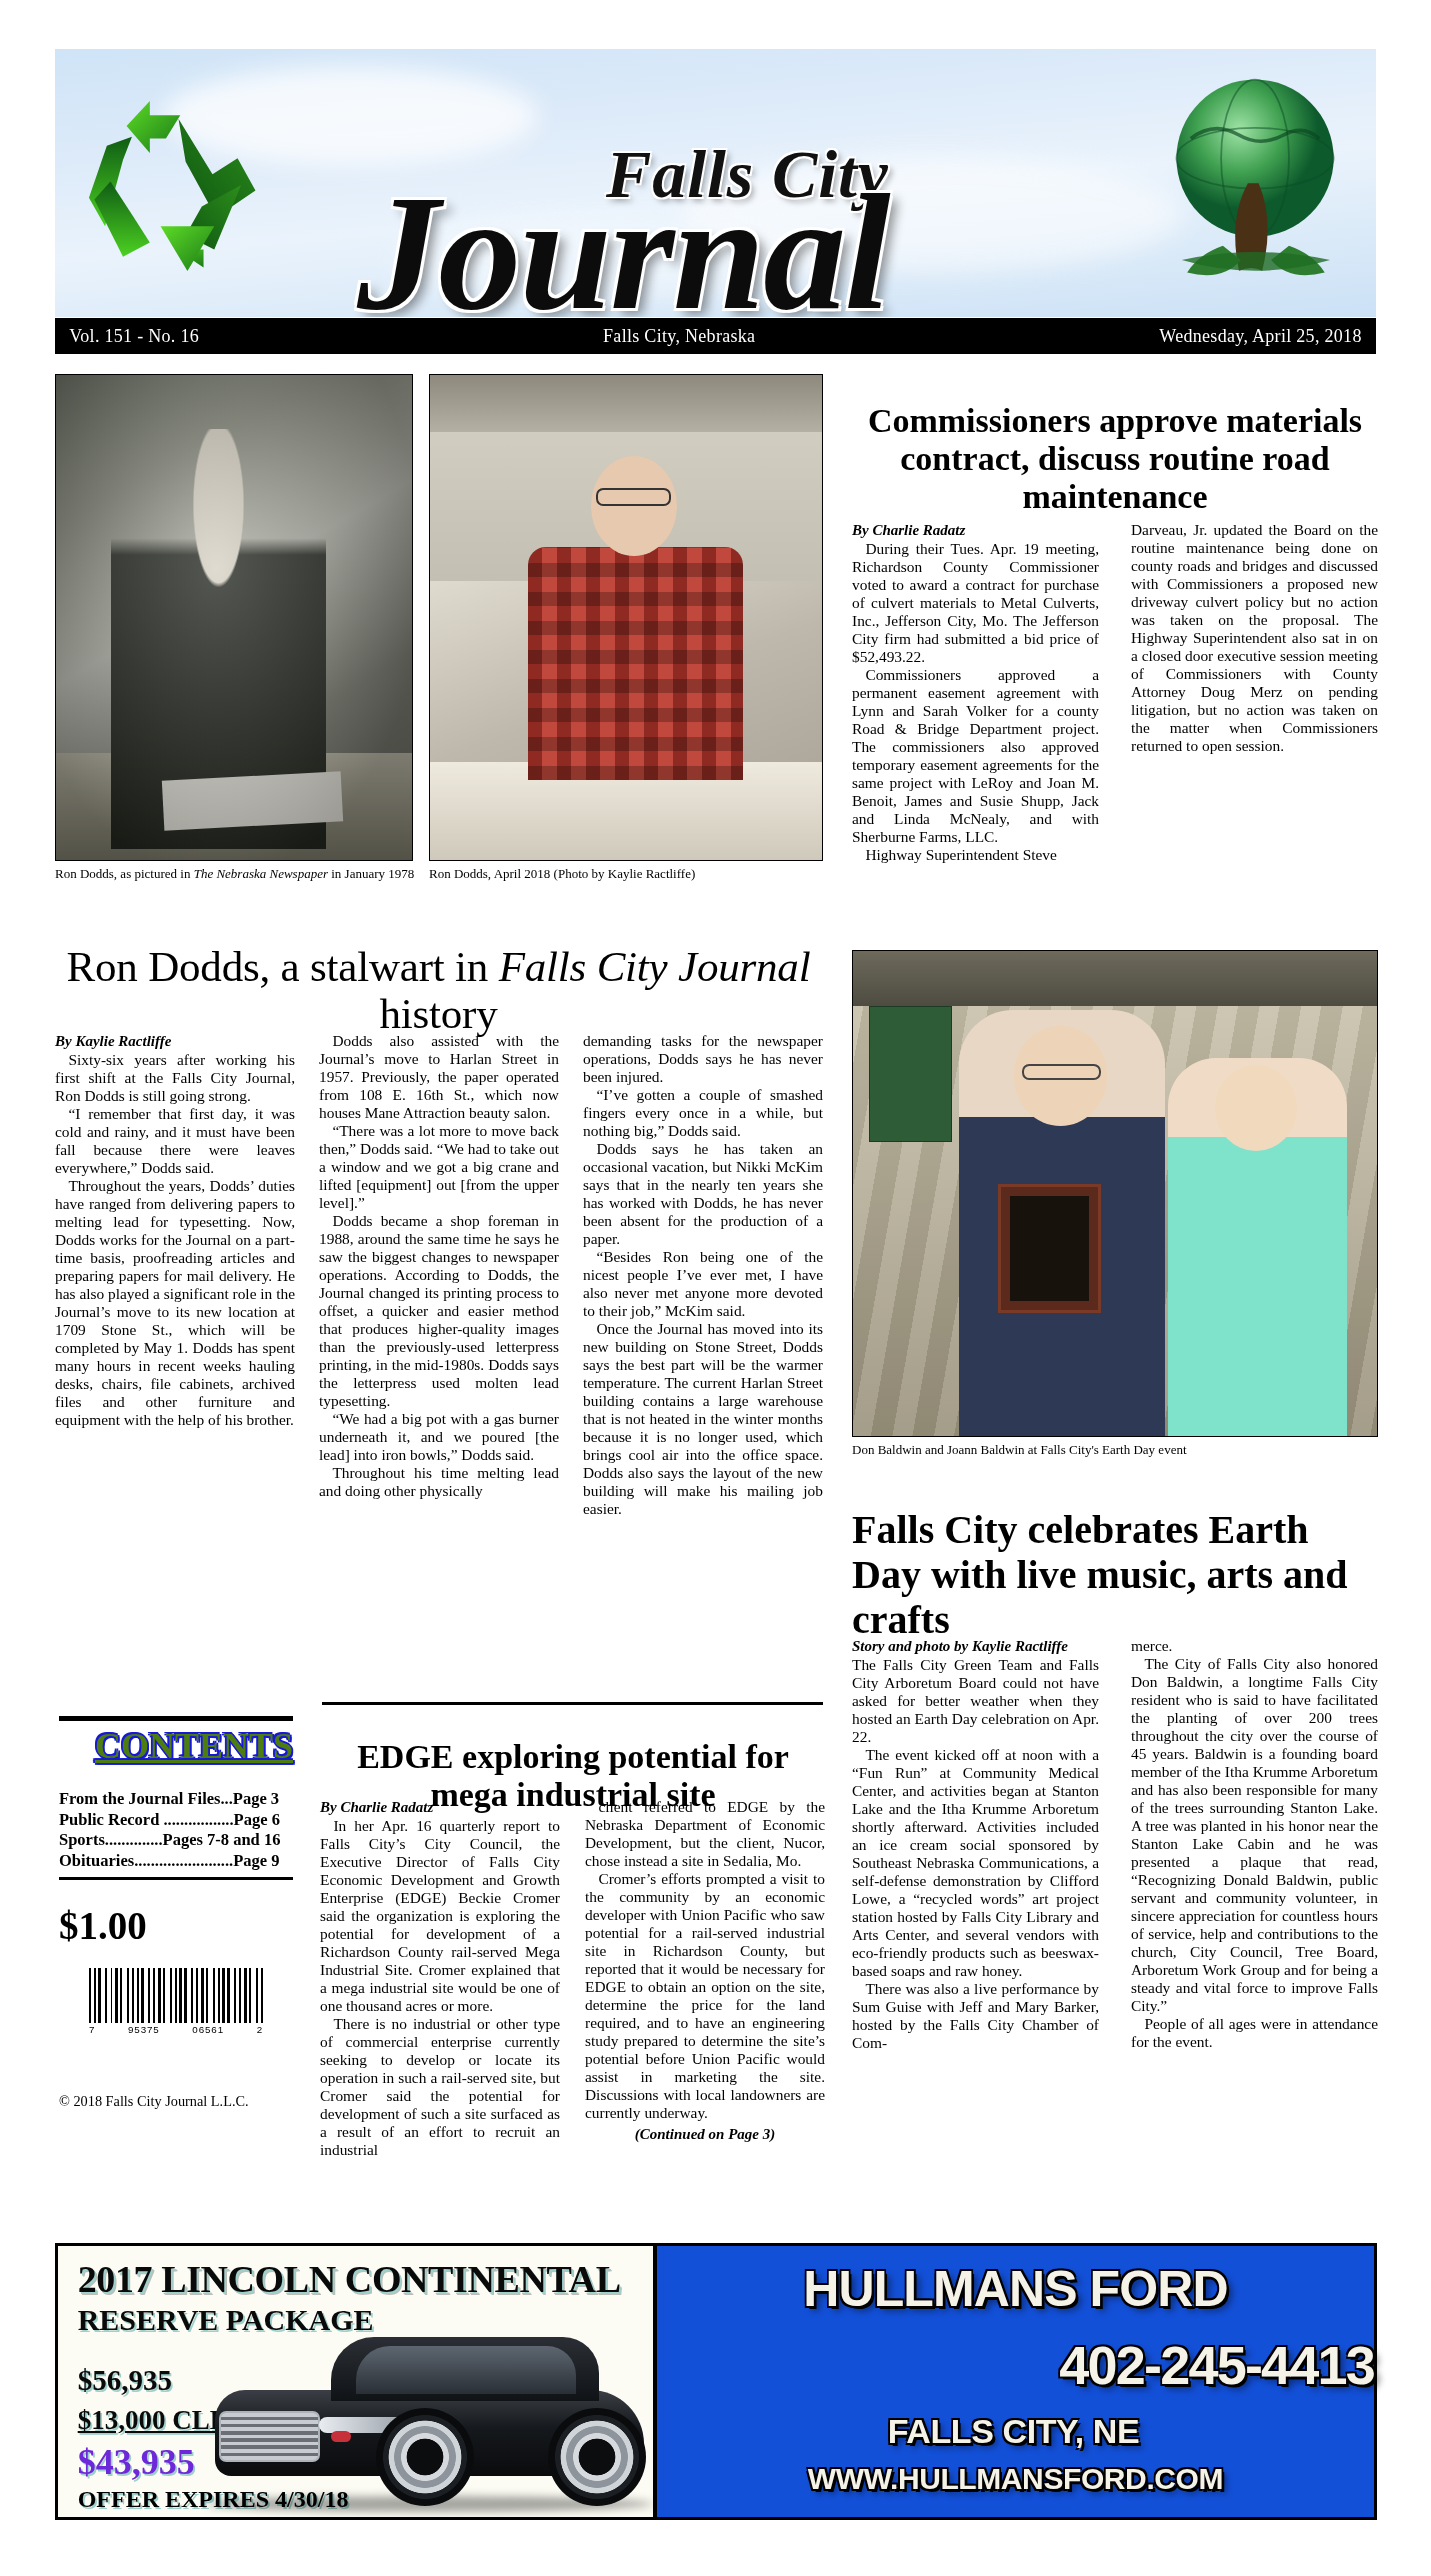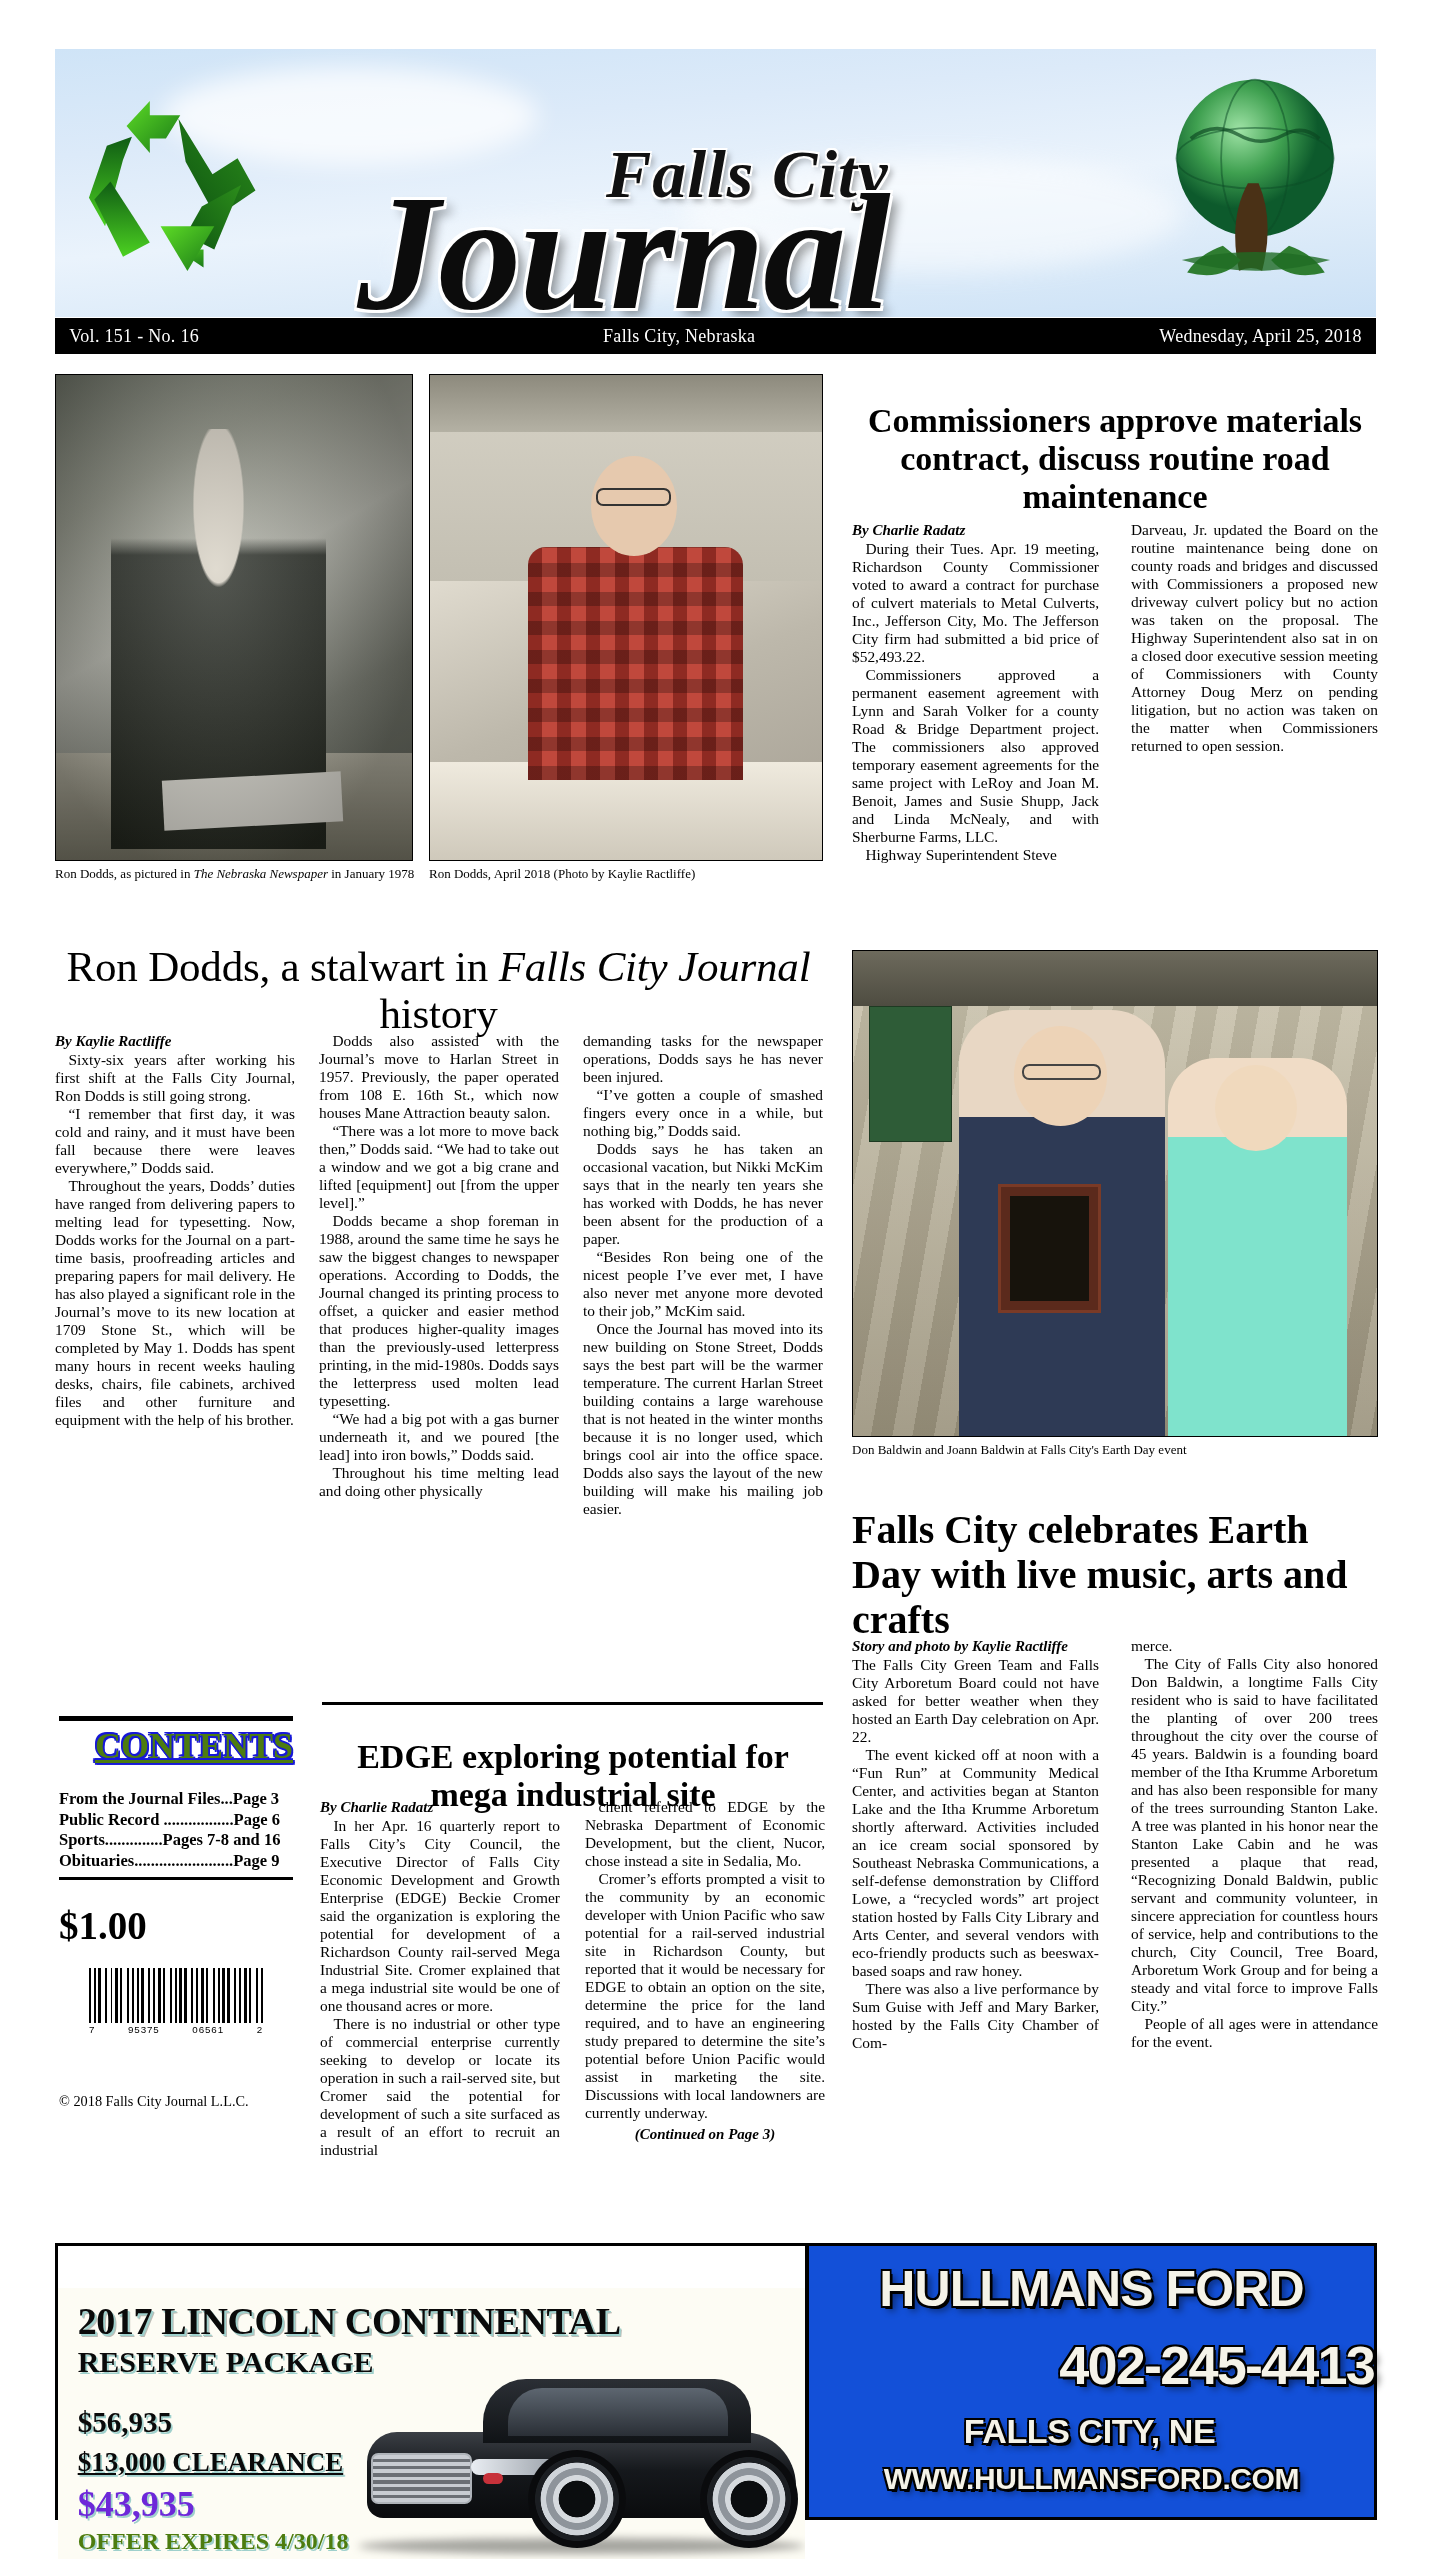--- a/index.html
+++ b/index.html
@@ -183,36 +183,36 @@
   .scol{position:absolute;top:0;width:247px;}
   .scol1{left:0;}
   .scol2{left:279px;}
 
   
   .ad{
     position:absolute;left:55px;top:2243px;width:1322px;height:277px;
     border:3.6px solid #000;box-sizing:border-box;background:#fff;
     display:flex;
   }
-  .ad-left{position:relative;width:747px;height:100%;background:#fdfcf4;overflow:hidden;margin-top:42px;}
+  .ad-left{position:relative;width:595px;height:100%;background:#fdfcf4;overflow:hidden;}
   .ad-right{position:relative;flex:1;background:#1350d8;border-left:4.5px solid #000;}
 
   .ad-line1{position:absolute;left:19.7px;top:10.7px;font-family:"Liberation Serif",serif;font-weight:bold;
             font-size:38px;letter-spacing:-0.4px;color:#0a0a0a;
             text-shadow:1.8px 1.8px 0 #9fd0cc, 2.7px 2.7px 0 rgba(0,0,0,.25);}
   .ad-line2{position:absolute;left:19.7px;top:57px;font-family:"Liberation Serif",serif;font-weight:bold;
             font-size:30px;color:#0a0a0a;text-shadow:1.8px 1.8px 0 #9fd0cc;}
   .ad-p1{position:absolute;left:19.7px;top:118px;font-family:"Liberation Serif",serif;font-weight:bold;
          font-size:29px;color:#0a0a0a;text-shadow:1.8px 1.8px 0 #9fd0cc;}
   .ad-p2{position:absolute;left:19.7px;top:159px;font-family:"Liberation Serif",serif;font-weight:bold;
          font-size:27px;color:#0a0a0a;text-decoration:underline;text-shadow:1.8px 1.8px 0 #9fd0cc;}
   .ad-p3{position:absolute;left:19.7px;top:195px;font-family:"Liberation Serif",serif;font-weight:bold;
          font-size:36px;color:#6d28d9;text-shadow:1.8px 1.8px 0 #9fd0cc;}
   .ad-p4{position:absolute;left:19.7px;top:240px;font-family:"Liberation Serif",serif;font-weight:bold;
-         font-size:24px;color:#4d7c0f;text-shadow:1.8px 1.8px 0 #9fd0cc;}
+         font-size:24px;color:#000000;text-shadow:1.8px 1.8px 0 #9fd0cc;}
 
   .car{position:absolute;right:-9px;bottom:5.4px;width:465px;height:192px;}
   .car .body{position:absolute;left:18px;bottom:36px;width:429px;height:86px;border-radius:30px 54px 16px 16px;
              background:linear-gradient(180deg,#3b3f45 0%,#15181c 45%,#0a0b0d 100%);}
   .car .cabin{position:absolute;left:134px;bottom:111px;width:268px;height:64px;border-radius:43px 36px 0 0;
               background:linear-gradient(180deg,#2b2f35,#101316);}
   .car .glass{position:absolute;left:159px;bottom:118px;width:220px;height:48px;border-radius:34px 29px 0 0;
               background:linear-gradient(180deg,#5d6670,#2a2f36);}
   .car .grille{position:absolute;left:21.5px;bottom:50px;width:97px;height:47px;border-radius:7.2px;
               background:repeating-linear-gradient(180deg,#c8ccd2 0 3.6px,#6b6f75 3.6px 7.2px);border:2.7px solid #aeb3b9;}

